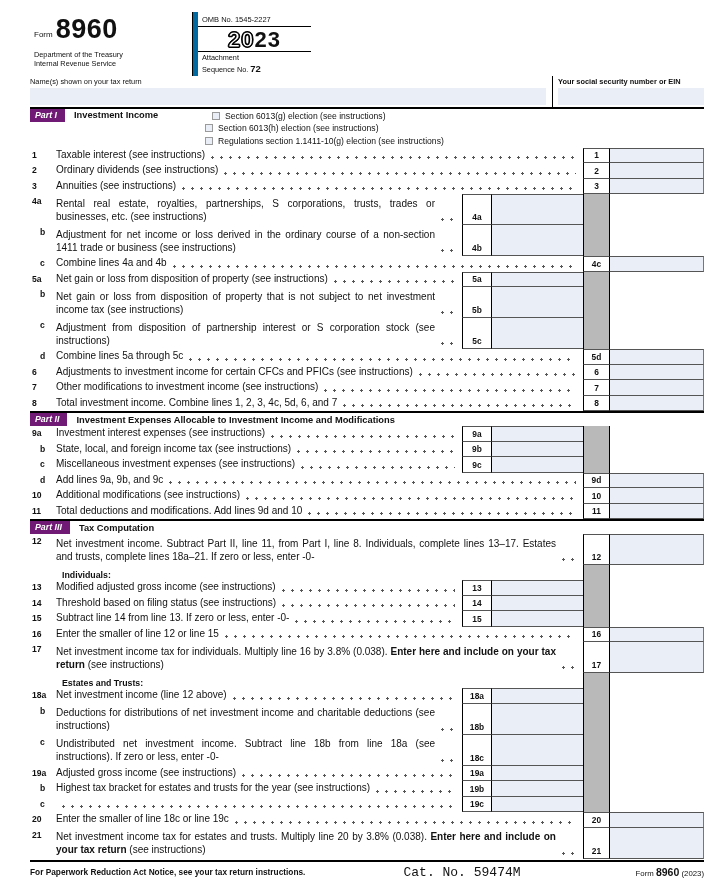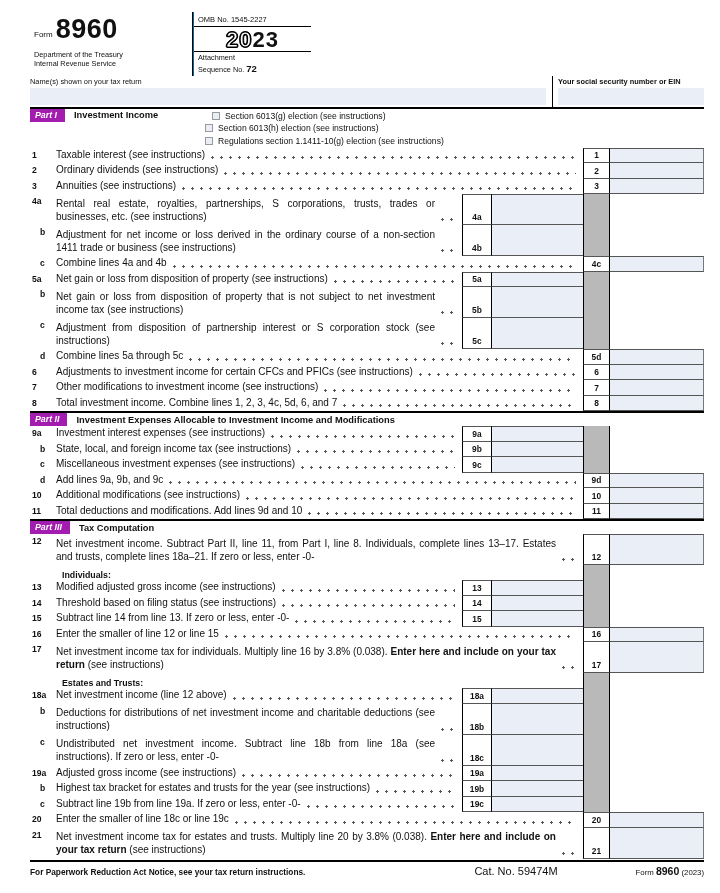--- a/index.html
+++ b/index.html
@@ -12,40 +12,40 @@
   .hdr-left { width:163px; padding:4px 6px 2px 4px; border-right:1px solid #000; }
   .form-no-line { display:flex; align-items:flex-start; }
   .form-word { font-size:8px; margin-top:14px; }
   .form-big { font-size:27px; font-weight:bold; letter-spacing:.5px; margin-left:3px; line-height:1; }
   .agency { font-size:7.3px; margin-top:7px; line-height:1.25; }
   .hdr-center { flex:1; text-align:center; padding-top:3px; }
   .title1,.title2 { font-size:14.5px; font-weight:bold; line-height:1.15; }
   .attach { font-size:7.8px; font-weight:bold; margin-top:3px; }
   .goto { font-size:8.2px; font-weight:bold; margin-top:2px; }
   .goto .url { font-style:italic; }
-  .hdr-right { width:118px; border-left:1px solid #0369a1; font-size:7.3px; }
+  .hdr-right { width:118px; border-left:5px solid #0369a1; font-size:7.3px; }
   .omb { padding:3px 4px 2px; border-bottom:1px solid #000; font-size:7.5px; }
   .yearbox { text-align:center; border-bottom:1px solid #000; padding:1px 0 0; }
   .yr { font-size:22px; font-weight:bold; line-height:1.05; letter-spacing:1px; }
   .yr-outline { color:#fff; -webkit-text-stroke:1.2px #000; text-shadow:-1px 0 #000,1px 0 #000,0 -1px #000,0 1px #000; }
   .att { padding:2px 4px 1px; line-height:1.2; }
   .att .seq { font-weight:bold; font-size:9.5px; }
 
   
   .idrow { display:flex; height:31px; }
   .idcell { padding:1px 0 2px; display:flex; flex-direction:column; }
   .id-name { flex:1; padding-right:6px; }
   .id-ssn { width:152px; border-left:1px solid #000; padding-left:5px; }
   .idlabel { font-size:7.4px; }
   .id-ssn .idlabel { font-weight:bold; }
   .idfield { flex:1; background:#e9eef7; margin-top:2px; }
 
   
   .part-band { position:relative; display:flex; align-items:center; height:15px; border-top:2px solid #000; }
-  .part-label { background:#a21caf; color:#fff; font-weight:bold; font-style:italic; font-size:8.8px; padding:1px 8px 2px 5px; margin-right:9px; }
+  .part-label { background:#701a75; color:#fff; font-weight:bold; font-style:italic; font-size:8.8px; padding:1px 8px 2px 5px; margin-right:9px; }
   .part-title { font-weight:bold; font-size:9.3px; }
   .cbitem-abs { position:absolute; left:175px; top:2px; display:flex; align-items:center;padding-left:7px; }
 
   
   .cbrow { height:13px; padding-left:175px; display:flex; align-items:center; }
   .cb { width:8px; height:8px; background:#e9eef7; border:1px solid #9a9a9a; display:inline-block; flex:0 0 8px; }
   .cbl { font-size:8.6px; margin-left:5px; white-space:nowrap; }
 
   
   .row { display:flex; align-items:stretch; }
@@ -67,23 +67,23 @@
            font-weight:bold; font-size:8.4px; display:flex; align-items:flex-end; justify-content:center; padding-bottom:2px; }
   .ifield{ width:91px; background:#e9eef7; border-bottom:1px solid #555; }
   .obox  { width:27px; border-left:1px solid #000; border-right:1px solid #000; border-bottom:1px solid #555;
            font-weight:bold; font-size:8.4px; display:flex; align-items:flex-end; justify-content:center; padding-bottom:2px; }
   .ofield{ width:94px; background:#e9eef7; border-bottom:1px solid #555; border-right:1px solid #777; }
   .ogray { width:27px; background:#b9b9b9; border-left:1px solid #000; border-right:1px solid #000; }
   .ospace{ width:94px; }
   .bt .ibox,.bt .ifield,.bt .obox,.bt .ofield { border-top:1px solid #555; }
 
   
-  .footer { border-top:2px solid #000; margin-top:1px; display:flex; align-items:flex-end; padding-top:3px; }
+  .footer { border-top:2px solid #000; margin-top:1px; display:flex; align-items:center; padding-top:3px; }
   .f-notice { font-weight:bold; font-size:8.3px; }
-  .f-cat { font-size:11px; margin-left:auto; margin-right:78px; }
+  .f-cat { font-size:13px; margin-left:auto; margin-right:115px;font-family:Liberation Mono, monospace; }
   .f-form { font-size:7.8px; white-space:nowrap; }
   .f-form .fno { font-weight:bold; font-size:10.5px; }
 </style>
 </head>
 <body>
 
 <div class="page">
 
   <div class="hdr">
     <div class="hdr-left">
@@ -462,21 +462,20 @@
         <span class="leader"></span>
       </div>
     <div class="ibox">19b</div>
     <div class="ifield"></div>
     <div class="ogray"></div>
     <div class="ospace"></div>
   </div>
   <div class="row h1">
     <div class="num sub">c</div>
     <div class="desc">
-        <span class="t">Subtract line 19b from line 19a. If zero or less, enter -0-</span>
         <span class="leader"></span>
       </div>
     <div class="ibox">19c</div>
     <div class="ifield"></div>
     <div class="ogray"></div>
     <div class="ospace"></div>
   </div>
   <div class="row h1 bt">
     <div class="num">20</div>
     <div class="desc">

